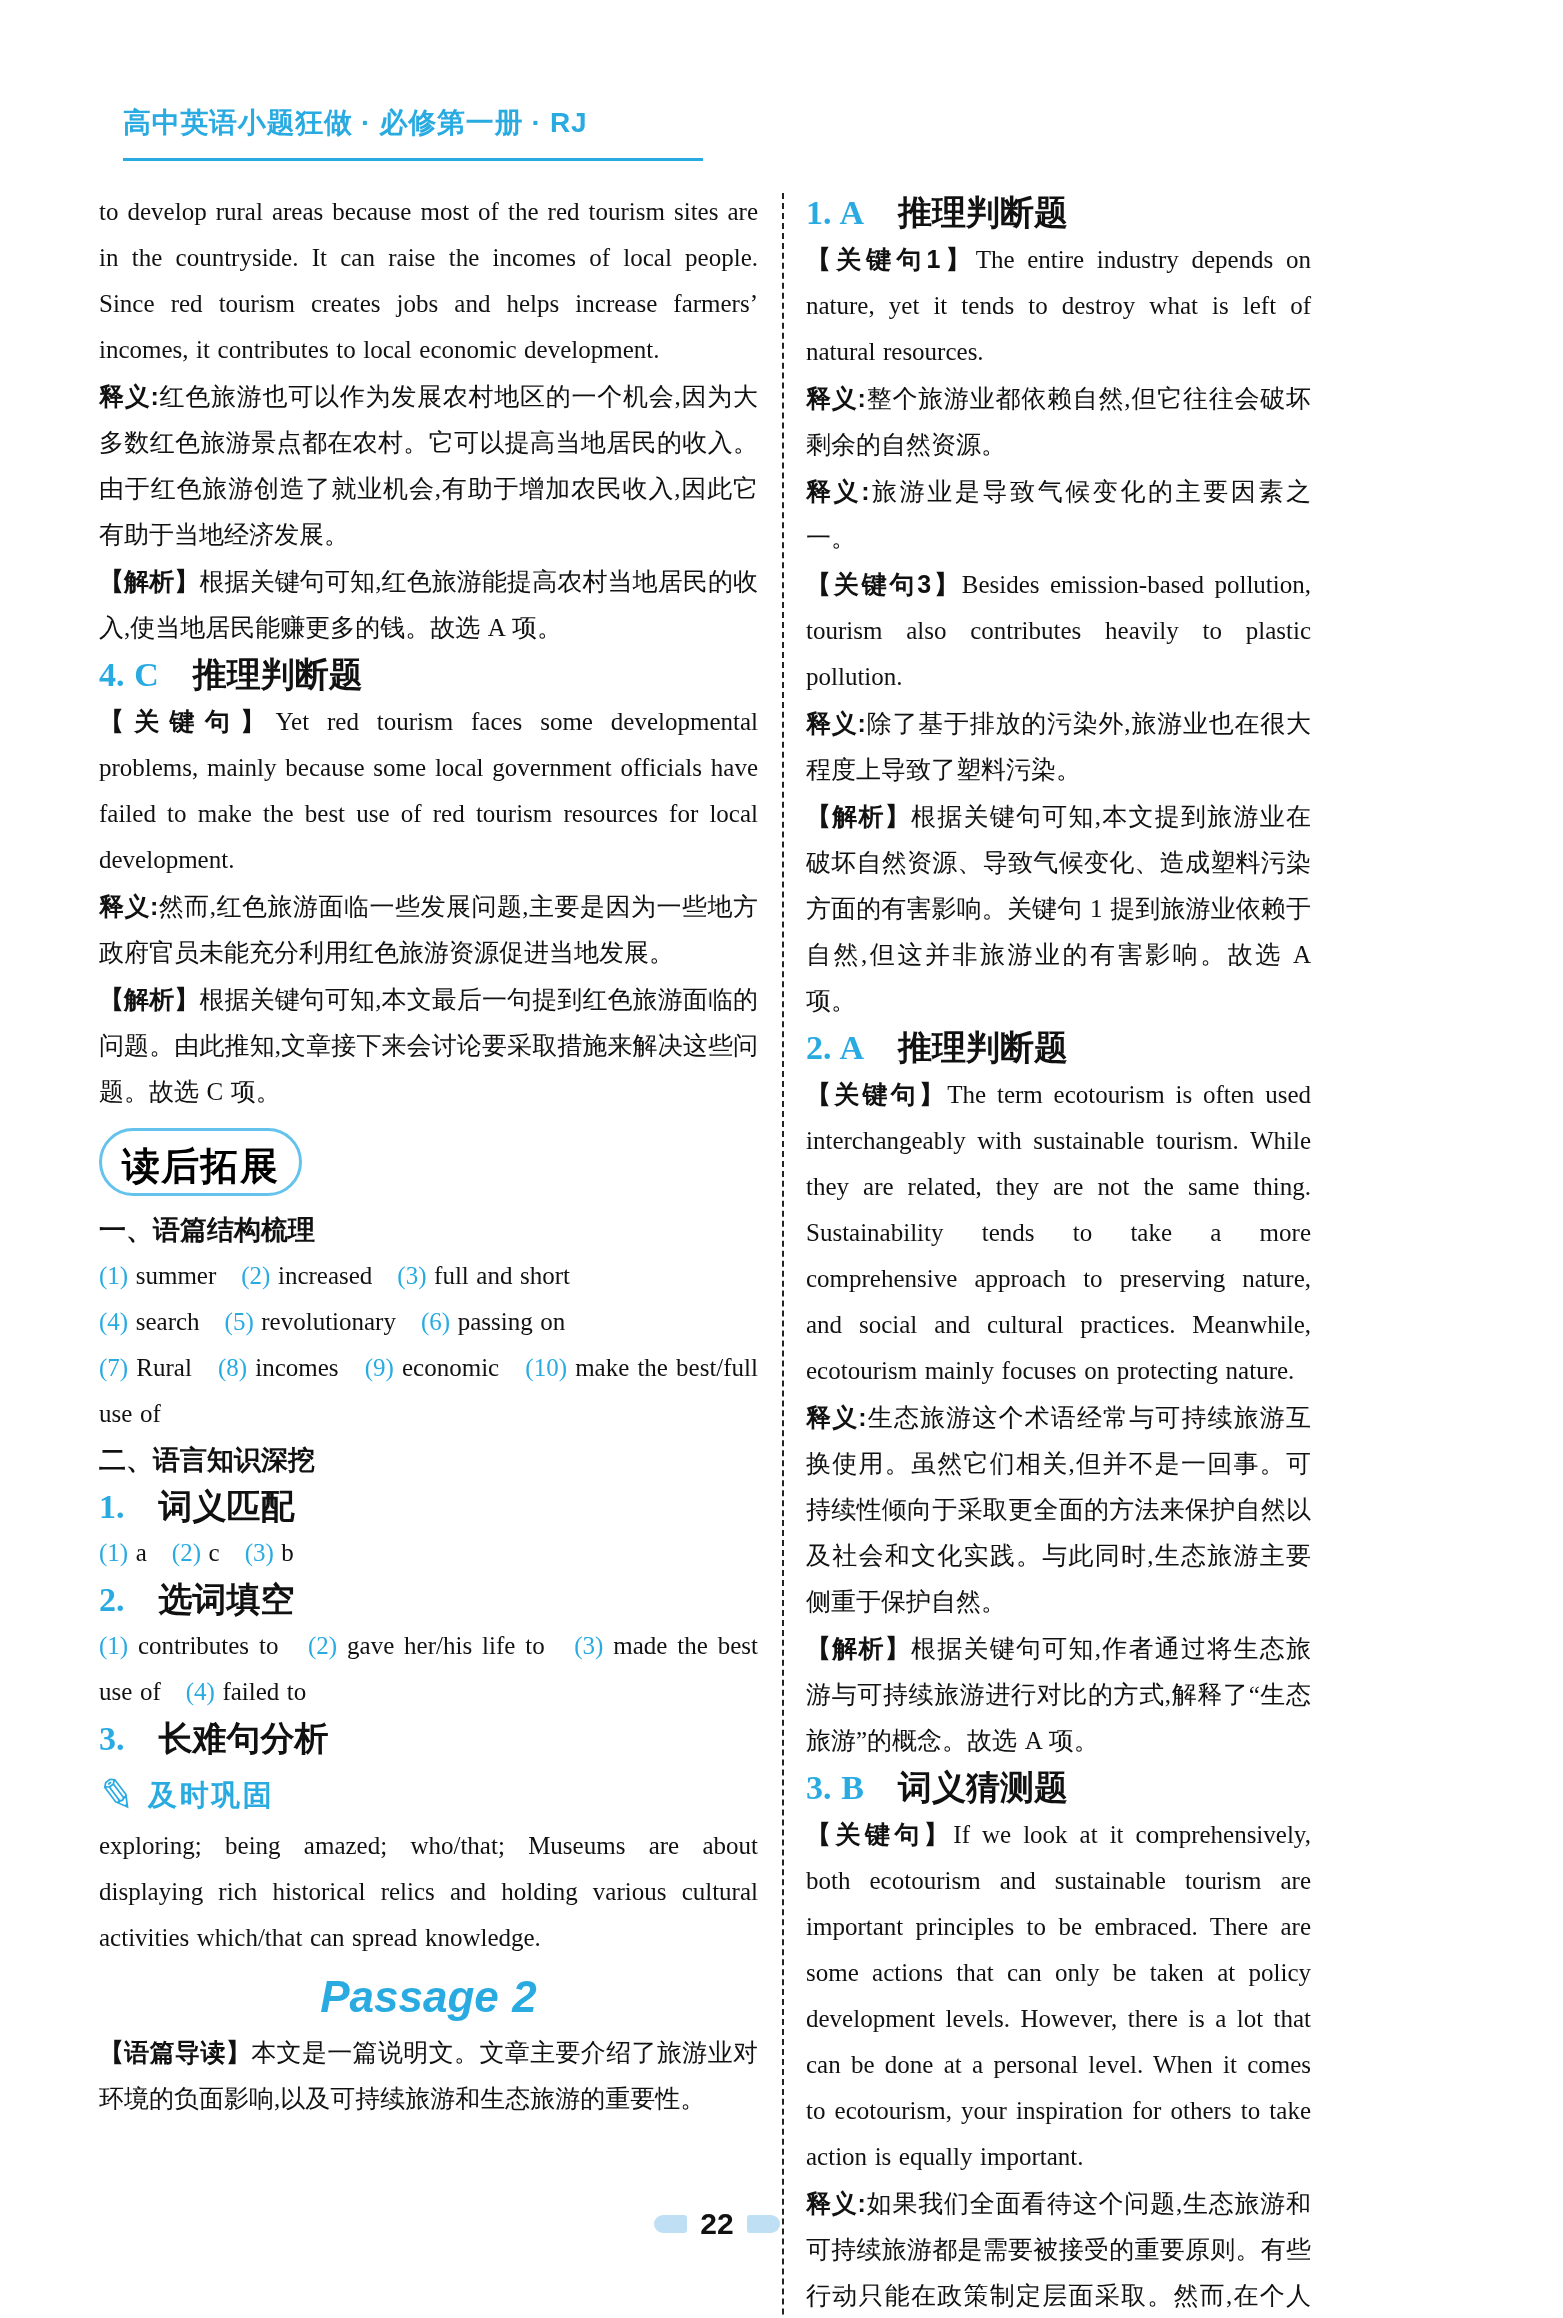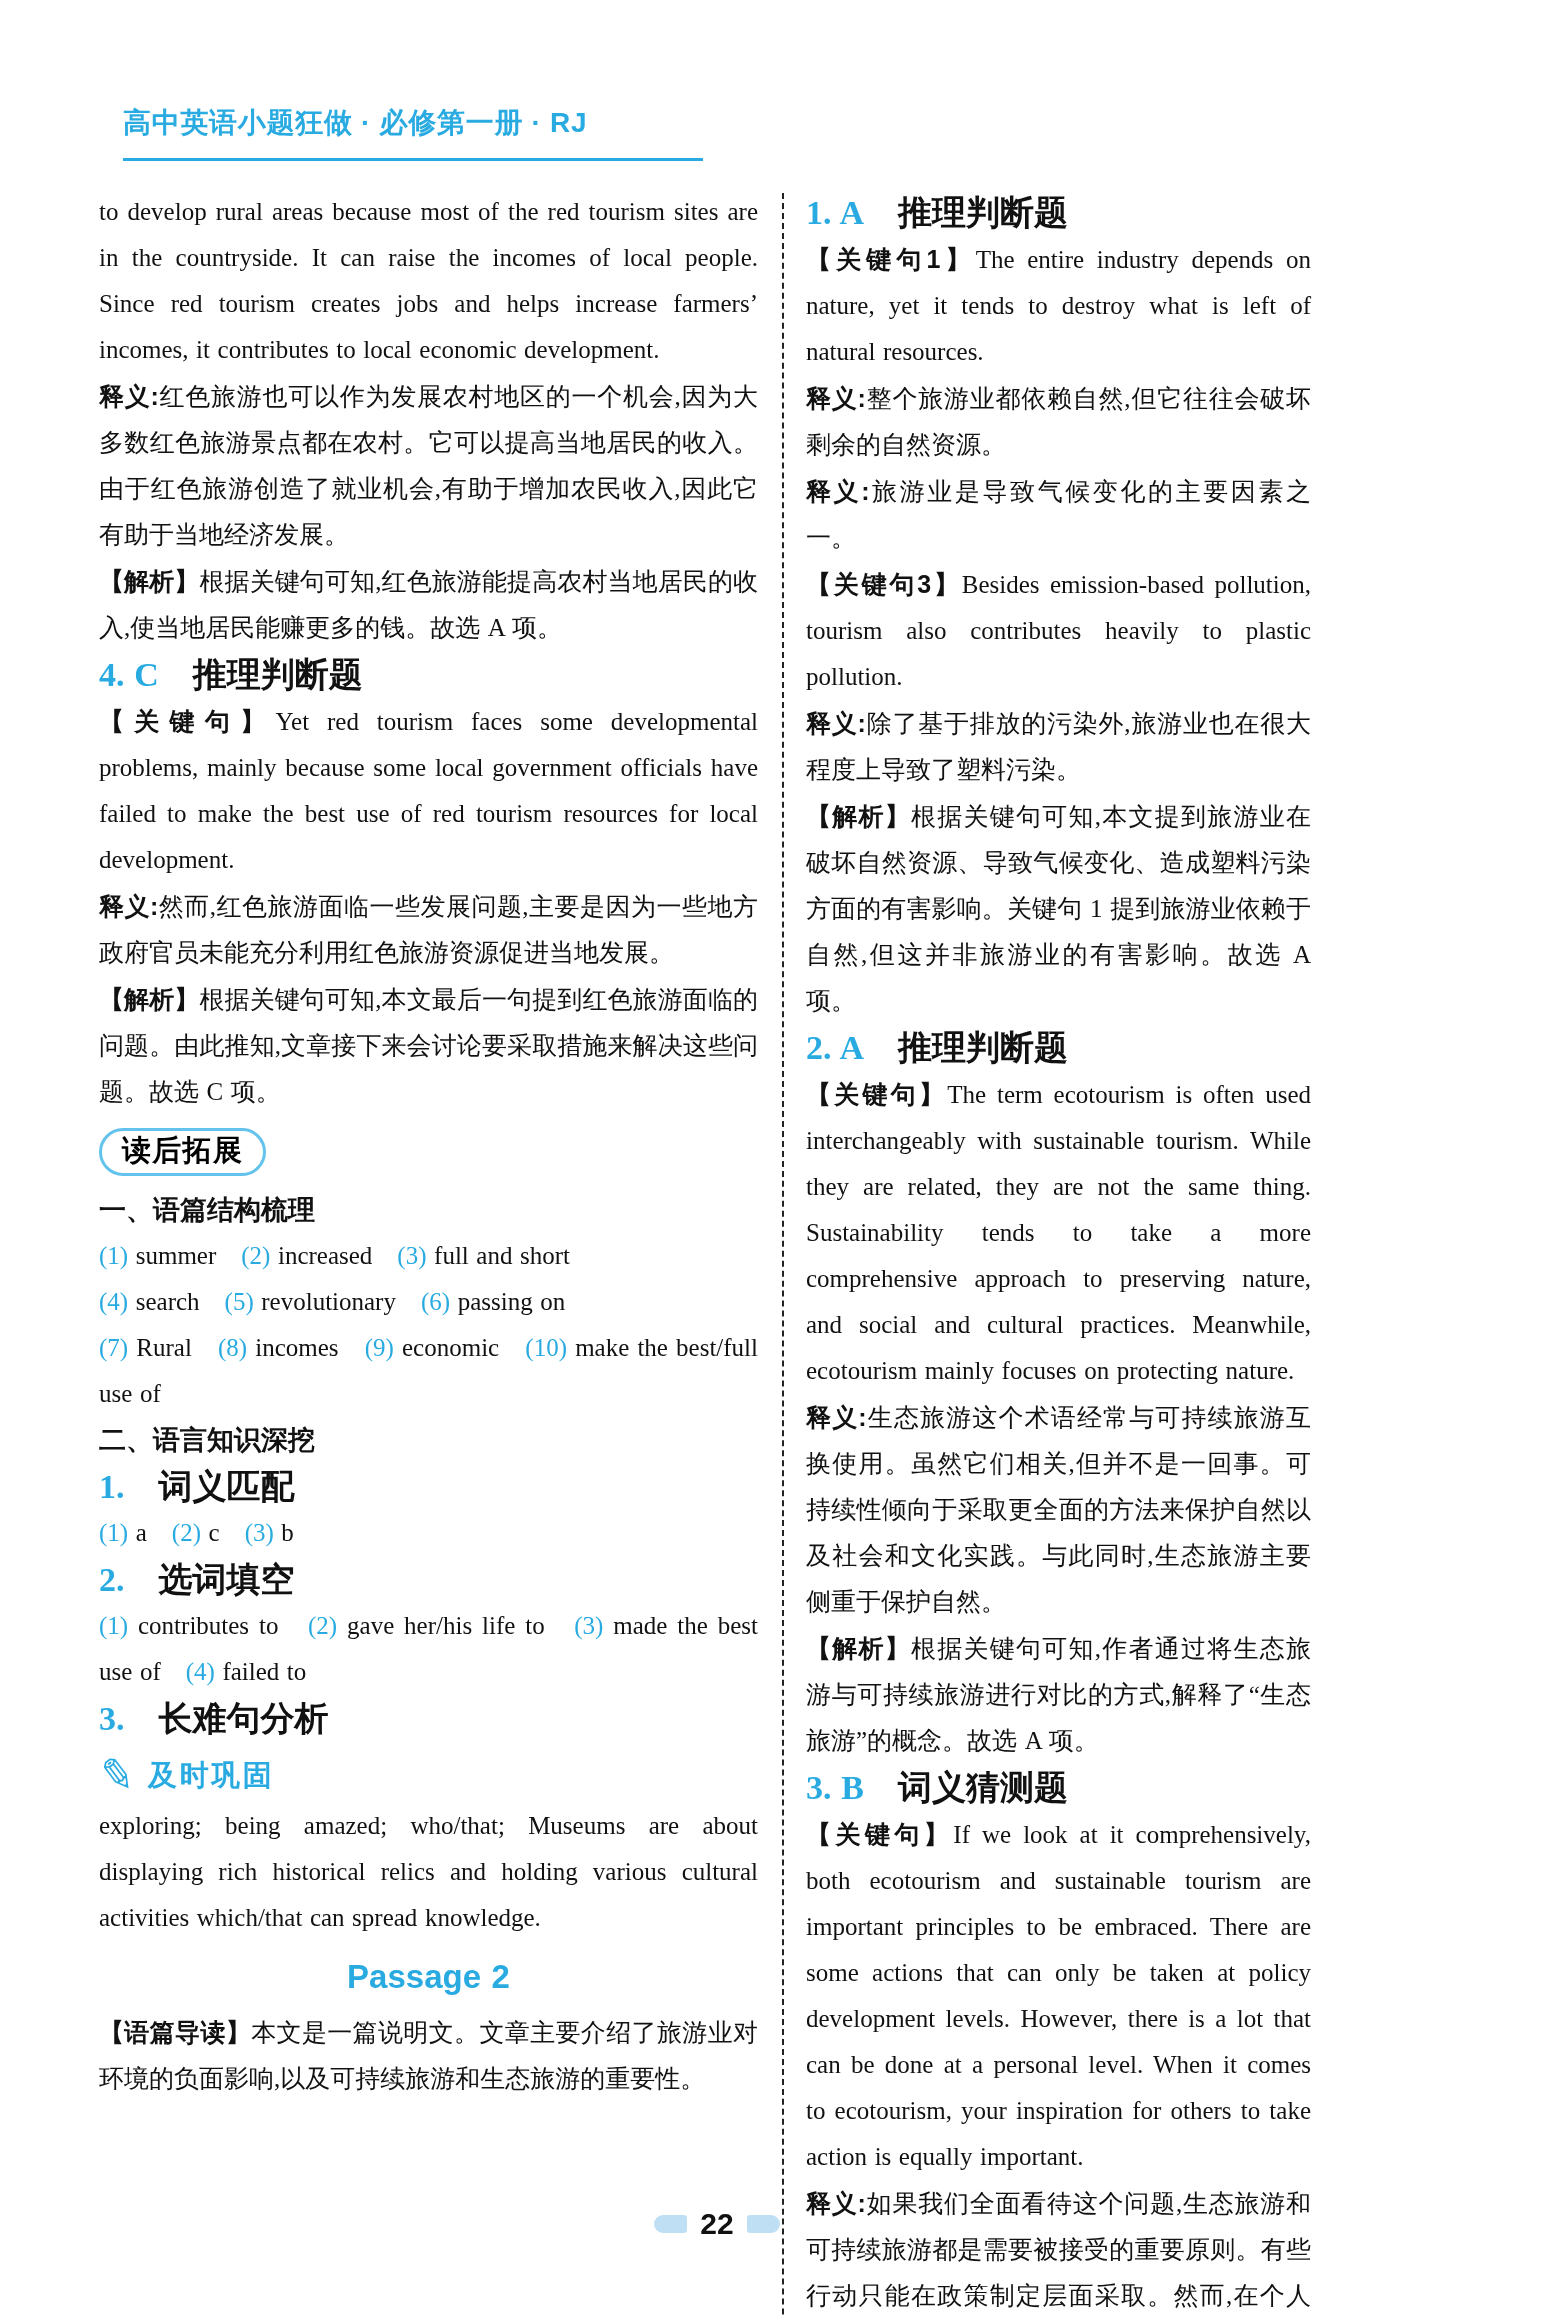--- a/index.html
+++ b/index.html
@@ -70,25 +70,25 @@
     font-weight:700;
     font-size:27px;
   }
   .qhead{font-size:34px;}
   
   .badge-wrap{margin:13px 0 10.5px;line-height:1;}
   .badge{
     display:inline-block;
     border:3.3px solid var(--badge-border);
     border-radius:34px;
-    padding:5px 20px 8px 20px;
+    padding:16px 20px 8px 20px;
     color:#000;
     font-family:"Liberation Sans","DejaVu Sans",sans-serif;
     font-weight:700;
-    font-size:29px;
+    font-size:38px;
     letter-spacing:1.3px;
   }
   
   .notehead{
     display:flex;align-items:center;gap:13px;
     margin:12px 0 6.6px;line-height:1;
   }
   .pencil{
     color:var(--accent);
     font-size:43px;
@@ -101,23 +101,24 @@
     font-weight:700;
     font-size:29px;
     letter-spacing:2.6px;
   }
   
   .passage-title{
     text-align:center;
     color:var(--accent);
     font-family:"Liberation Sans","DejaVu Sans",sans-serif;
     font-weight:700;
-    font-size:33px;
+    font-size:44px;
     line-height:57px;
     margin:6.6px 0 4px;
+    font-style:italic;
   }
   
   .footer{
     position:absolute;
     left:16px;right:0;bottom:78px;
     display:flex;align-items:center;justify-content:center;
     gap:13px;
   }
   .pill{width:33px;height:18.4px;background:var(--pill);}
   .pill-left{border-radius:10px 3.3px 3.3px 10px;}

